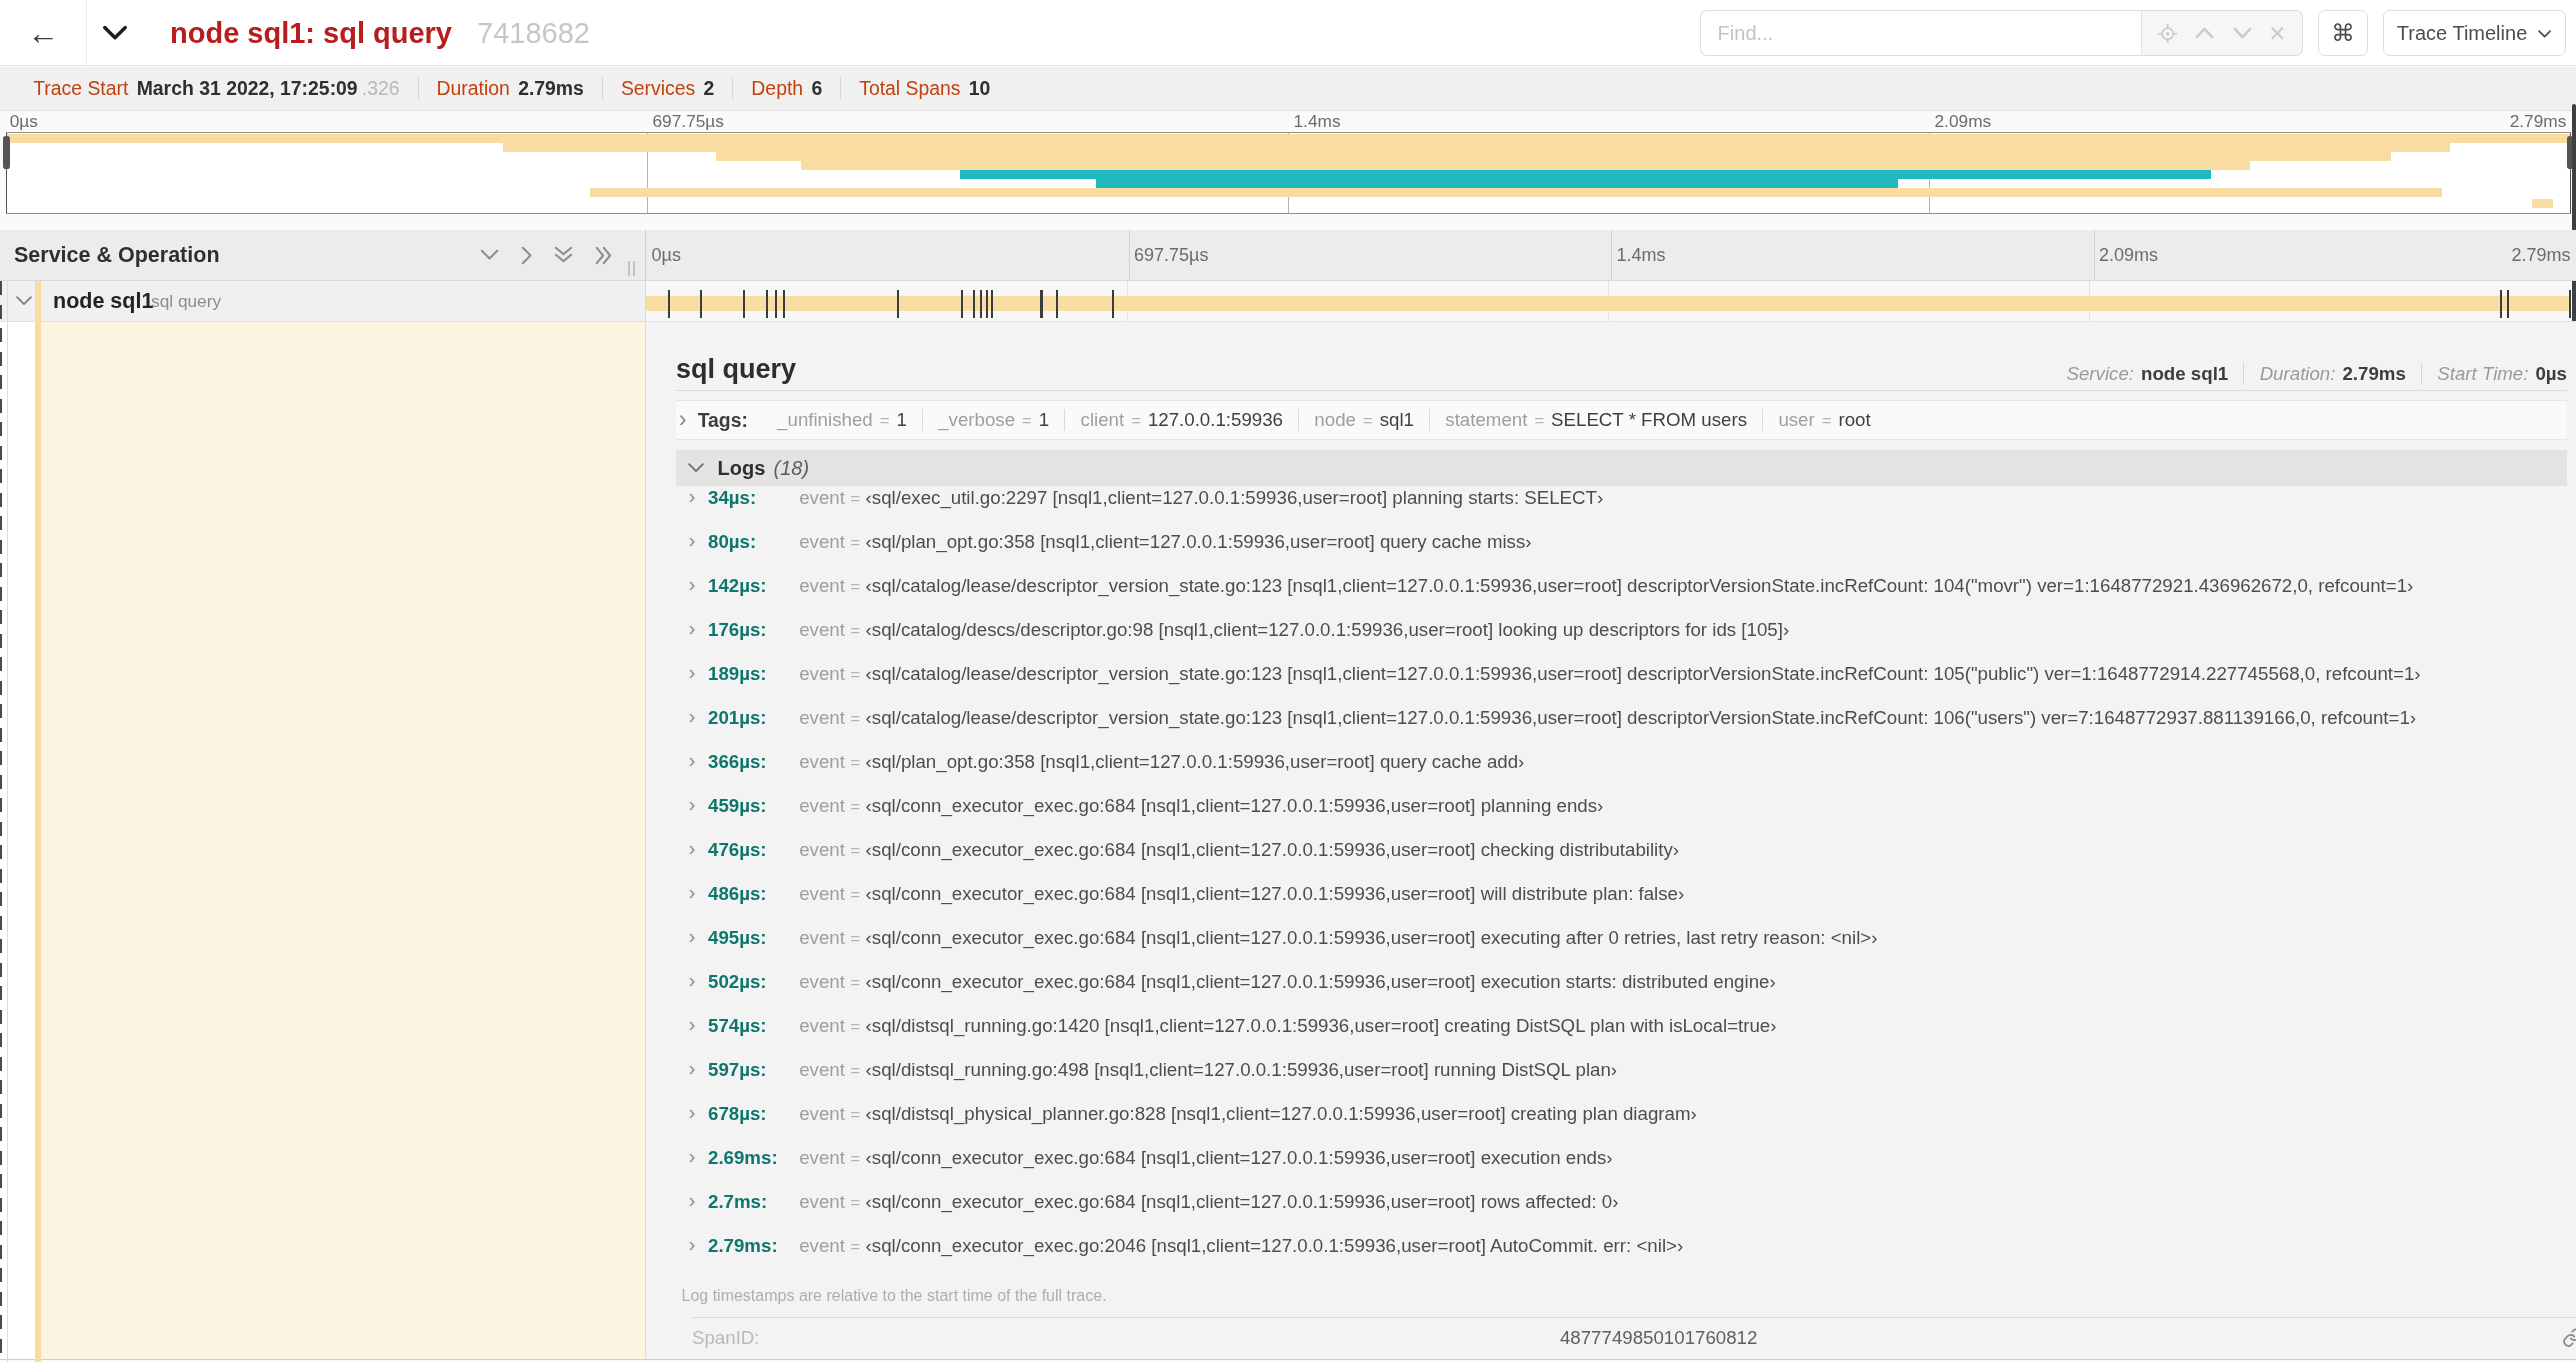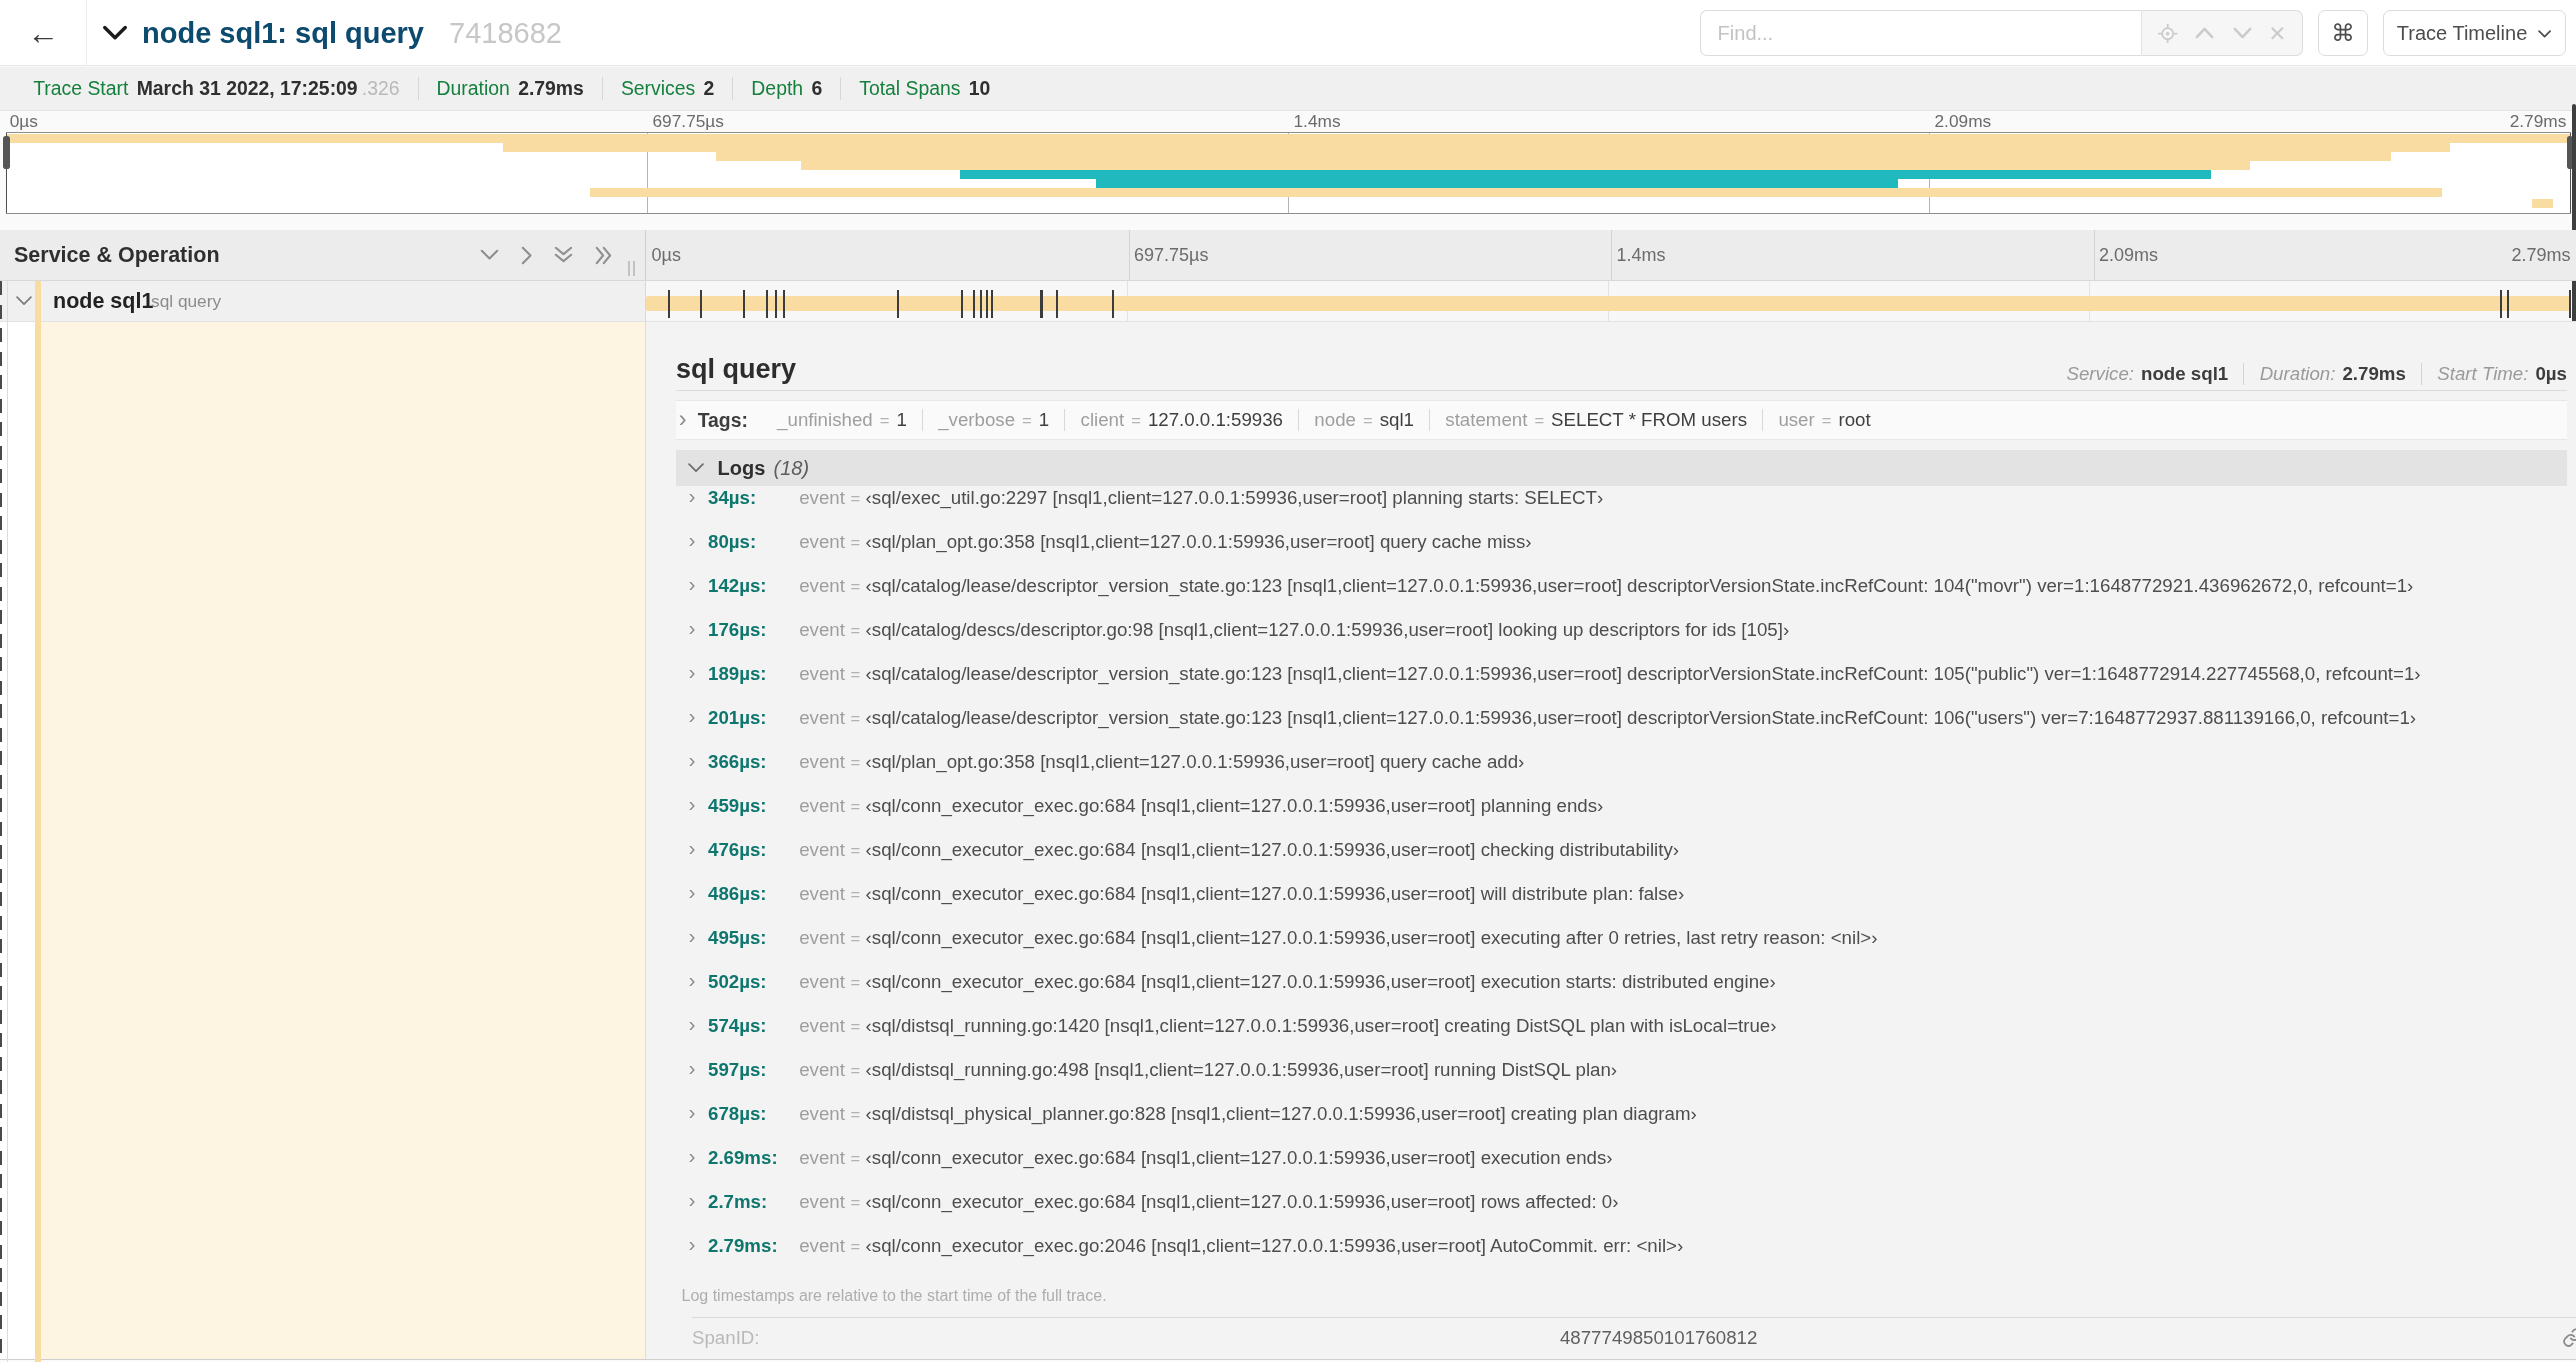--- a/index.html
+++ b/index.html
@@ -5,36 +5,36 @@
   * { margin:0; padding:0; box-sizing:border-box; }
   html,body { width:2576px; height:1363px; overflow:hidden; }
   body { font-family:"Liberation Sans", sans-serif; background:#fafafa; color:#333; }
   .page { position:relative; width:2576px; height:1363px; }
 
   
   .top-header { position:absolute; left:0; top:0; width:2576px; height:66px; background:#fff; border-bottom:0.7px solid #e6e6e6; }
   .back-btn { position:absolute; left:0; top:0; width:87px; height:66px; border-right:1.4px solid #ececec; display:flex; align-items:center; justify-content:center; font-size:32px; color:#3c3c3c; cursor:pointer; }
   .title-wrap { position:absolute; left:102px; top:0; height:66px; display:flex; align-items:center; gap:14px; }
   .big-chevron { display:flex; align-items:center; }
-  .trace-title { font-size:29px; font-weight:bold; color:#0c4a6e; white-space:nowrap; }
+  .trace-title { font-size:29px; font-weight:bold; color:#b91c1c; white-space:nowrap;margin-left:28px; }
   .trace-id { font-size:29px; font-weight:normal; color:#c7c7c7; margin-left:11px; }
   .find-group { position:absolute; left:1700px; top:10.4px; height:46px; display:flex; }
   .find-input { width:442px; height:46px; border:1.4px solid #dcdcdc; border-right:0.7px solid #e2e2e2; border-radius:7px 0 0 7px; padding:0 16.6px; font-size:20px; color:#444; background:#fff; outline:none; font-family:"Liberation Sans",sans-serif; }
   .find-input::placeholder { color:#c3c3c3; }
   .find-suffix { width:161px; height:46px; background:#f6f6f6; border:1.4px solid #dcdcdc; border-left:none; border-radius:0 7px 7px 0; display:flex; align-items:center; justify-content:space-evenly; }
   .sfx-icon { color:#cbcbcb; font-size:19.4px; display:flex; align-items:center; }
   .btn { position:absolute; top:10.4px; height:46px; border:1.4px solid #dcdcdc; border-radius:7px; background:#fff; display:flex; align-items:center; justify-content:center; color:#4d4d4d; cursor:pointer; }
   .cmd-btn { left:2318px; width:50px; font-size:23.5px; }
   .tt-btn { left:2383px; width:183px; font-size:20px; gap:9.7px; }
 
   
   .subheader { position:absolute; left:0; top:67px; width:2576px; height:44px; background:#f0f0f0; border-bottom:0.7px solid #e3e3e3; display:flex; align-items:center; padding-left:15.2px; }
   .sub-item { display:flex; align-items:center; gap:8.3px; padding:0 18px; font-size:19.4px; white-space:nowrap; }
   .sub-item + .sub-item { border-left:1.4px solid #d7d7d7; }
-  .sub-label { color:#15803d; }
+  .sub-label { color:#c2410c; }
   .sub-value { color:#2f2f2f; font-weight:bold; }
   .sub-suffix { color:#b9b9b9; font-weight:normal; margin-left:-4.2px; }
 
   
   .minimap-labels { position:absolute; left:5.5px; top:111px; width:2565px; height:21px; }
   .mm-label { position:absolute; top:0; font-size:17.3px; color:#6b6b6b; white-space:nowrap; }
   .minimap-canvas { position:absolute; left:5.5px; top:132px; width:2565px; height:82px; background:#fff; border-top:1.4px solid #8e8e8e; border-bottom:1.4px solid #8e8e8e; }
   .mm-grid { position:absolute; top:0; width:0.7px; height:100%; background:#b4b4b4; }
   .mm-band { position:absolute; height:9px; }
   .scrubber-line { position:absolute; top:0; width:1.4px; height:100%; background:#4f4f4f; }

